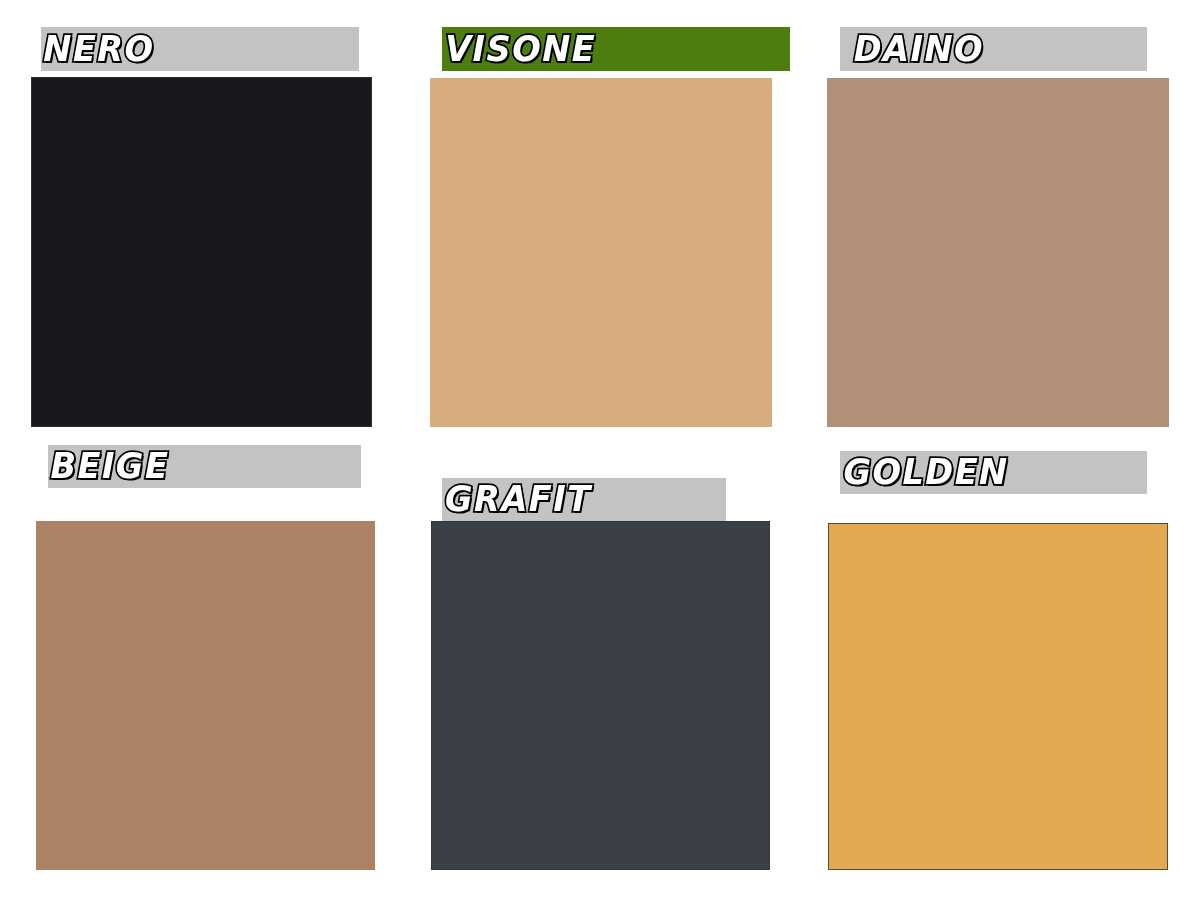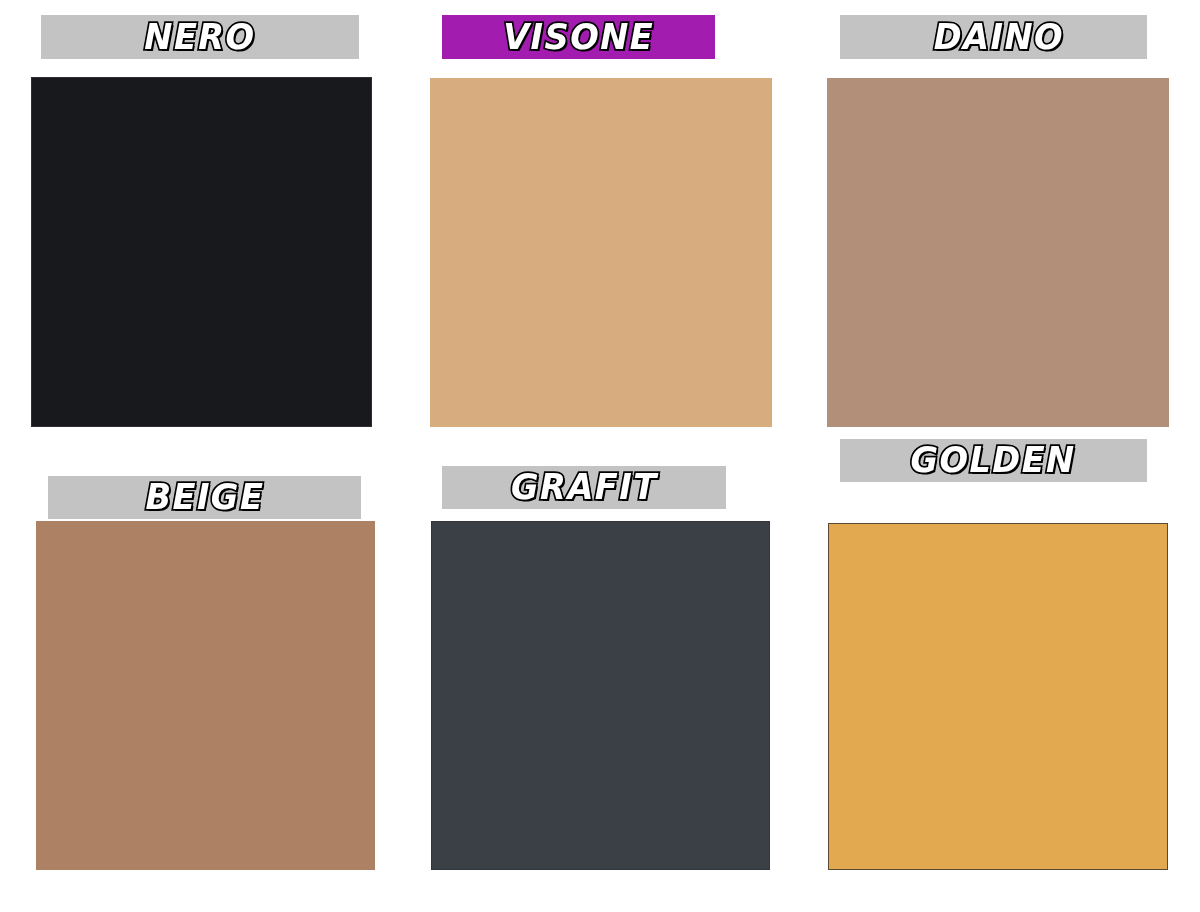--- a/index.html
+++ b/index.html
@@ -23,22 +23,22 @@
     position: absolute;
     display: block;
   }
 
   
   .label-banner {
     position: absolute;
     background: #c3c3c3;
     display: flex;
     align-items: center;
-    justify-content: center;
     overflow: hidden;
+    margin-top: 12px;
   }
 
   .label-text {
     font-family: "DejaVu Sans", sans-serif;
     font-weight: 700;
     font-style: italic;
     font-size: 35px;
     letter-spacing: 1.5px;
     color: #ffffff;
     white-space: nowrap;
@@ -64,33 +64,33 @@
 <body>
 
 <div id="palette" style="background: rgb(255, 255, 255);">
     <div class="swatch-cell">
       <div class="label-banner" style="left: 41px; top: 15px; width: 318px; height: 44px; background: rgb(195, 195, 195);">
         <span class="label-text">NERO</span>
       </div>
       <div class="color-chip" title="NERO" style="left: 31px; top: 77px; width: 341px; height: 350px; background: rgb(23, 25, 28); border-color: rgb(46, 46, 46);"></div>
     </div>
     <div class="swatch-cell">
-      <div class="label-banner" style="left: 442px; top: 15px; width: 273px; height: 44px; background: #a21caf;">
+      <div class="label-banner" style="left: 442px; top: 15px; width: 348px; height: 44px; background: #4d7c0f;">
         <span class="label-text">VISONE</span>
       </div>
       <div class="color-chip" title="VISONE" style="left: 430px; top: 78px; width: 342px; height: 349px; background: rgb(215, 173, 128); border-color: rgb(215, 173, 128);"></div>
     </div>
     <div class="swatch-cell">
       <div class="label-banner" style="left: 840px; top: 15px; width: 307px; height: 44px; background: rgb(195, 195, 195); padding-left: 11px;">
         <span class="label-text">DAINO</span>
       </div>
       <div class="color-chip" title="DAINO" style="left: 827px; top: 78px; width: 342px; height: 349px; background: rgb(177, 143, 121); border-color: rgb(177, 143, 121);"></div>
     </div>
     <div class="swatch-cell">
-      <div class="label-banner" style="left: 48px; top: 476px; width: 313px; height: 43px; background: rgb(195, 195, 195);">
+      <div class="label-banner" style="left: 48px; top: 433px; width: 313px; height: 43px; background: rgb(195, 195, 195);">
         <span class="label-text">BEIGE</span>
       </div>
       <div class="color-chip" title="BEIGE" style="left: 36px; top: 521px; width: 339px; height: 349px; background: rgb(173, 130, 100); border-color: rgb(173, 130, 100);"></div>
     </div>
     <div class="swatch-cell">
       <div class="label-banner" style="left: 442px; top: 466px; width: 284px; height: 43px; background: rgb(195, 195, 195);">
         <span class="label-text">GRAFIT</span>
       </div>
       <div class="color-chip" title="GRAFIT" style="left: 431px; top: 521px; width: 339px; height: 349px; background: rgb(58, 64, 70); border-color: rgb(48, 54, 60);"></div>
     </div>

